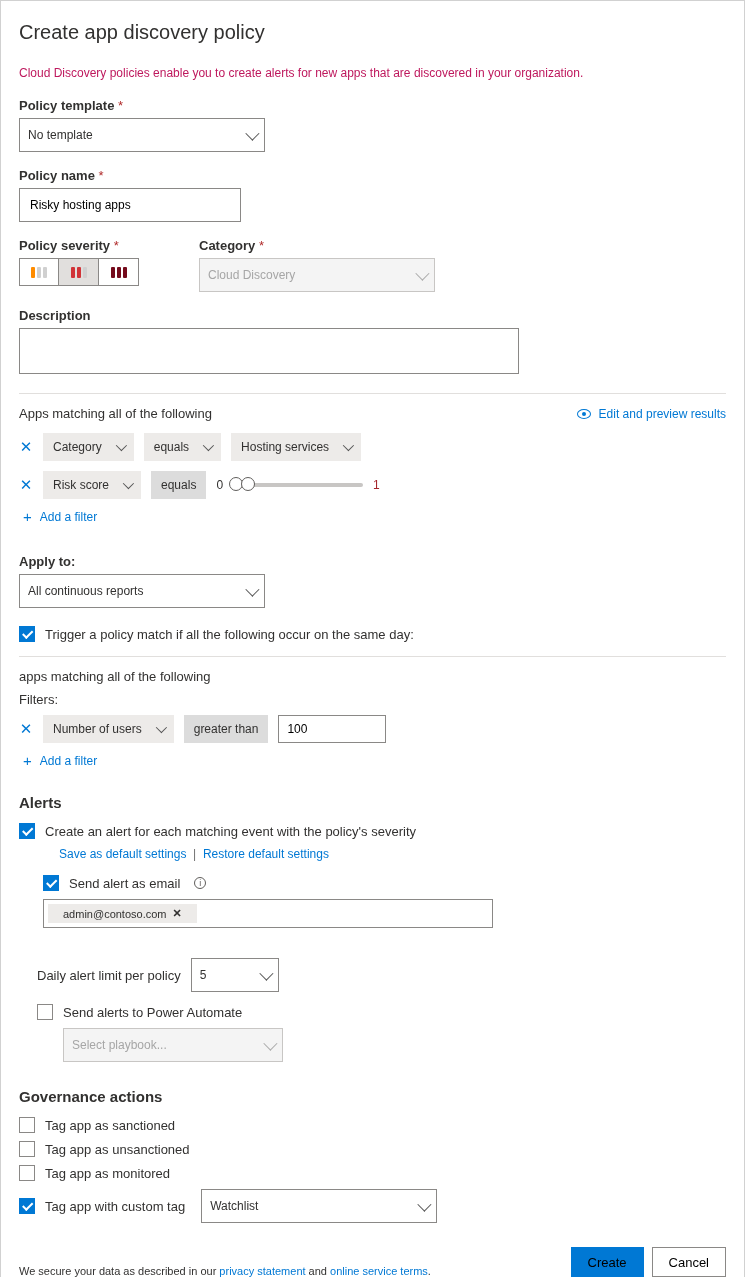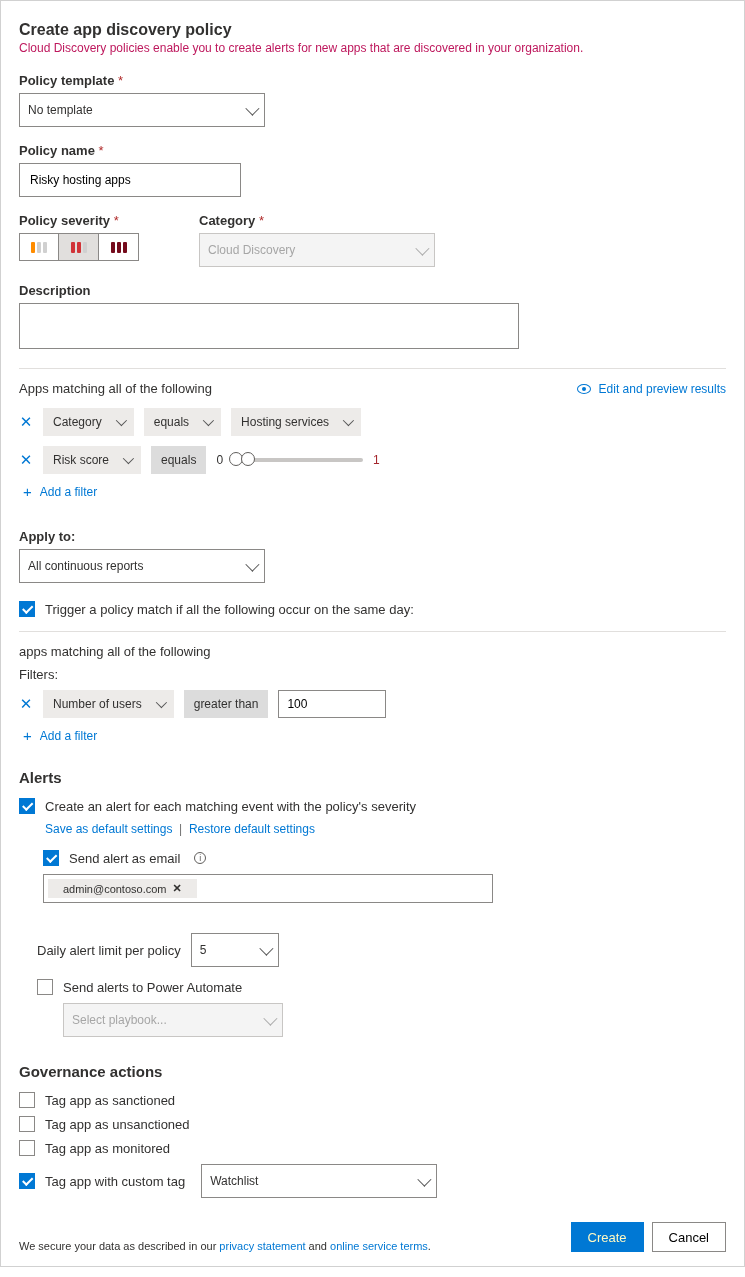--- a/index.html
+++ b/index.html
@@ -10,23 +10,23 @@
     color: #323130;
     background: #fff;
   }
   .page {
     width: 745px;
     border: 1px solid #d1d1d1;
     padding: 20px 18px 14px 18px;
     position: relative;
   }
   h1 {
-    font-size: 16px;
-    font-weight: 700;
-    margin: 0 0 2px 0;
+    font-size: 20px;
+    font-weight: 400;
+    margin: 0 0 22px 0;
   }
   .subtitle {
     color: #be185d;
     font-size: 12px;
     margin-bottom: 18px;
   }
   .field-label {
     font-size: 13px;
     font-weight: 700;
     margin-bottom: 5px;
@@ -258,21 +258,21 @@
     height: 30px;
     padding: 0 16px;
     border: 1px solid #8a8886;
     background: #fff;
     font-size: 13px;
     cursor: pointer;
   }
   .btn.primary {
     background: #0078d4;
     border-color: #0078d4;
-    color: #fef9c3;
+    color: #000000;
     text-align: right;
   }
   .btn-row { display: flex; gap: 8px; }
   .num-input {
     width: 108px; height: 28px;
     border: 1px solid #8a8886;
     padding: 0 8px;
     font-size: 12px;
   }
 </style>
@@ -418,21 +418,21 @@
     <span class="plus">+</span>
     <span>Add a filter</span>
   </div>
 
   <h2 class="section-h">Alerts</h2>
 
   <div class="check-row">
     <span class="checkbox checked"></span>
     <span>Create an alert for each matching event with the policy's severity</span>
   </div>
-  <div style="margin-left:26px;font-size:12px">
+  <div style="margin-left:40px;font-size:12px">
     <span class="link">Save as default settings</span>
     <span style="color:#707070"> &nbsp;|&nbsp; </span>
     <span class="link">Restore default settings</span>
   </div>
 
   <div class="check-row indent1" style="margin-top:14px">
     <span class="checkbox checked"></span>
     <span>Send alert as email</span>
     <span class="info-icon">i</span>
   </div>

